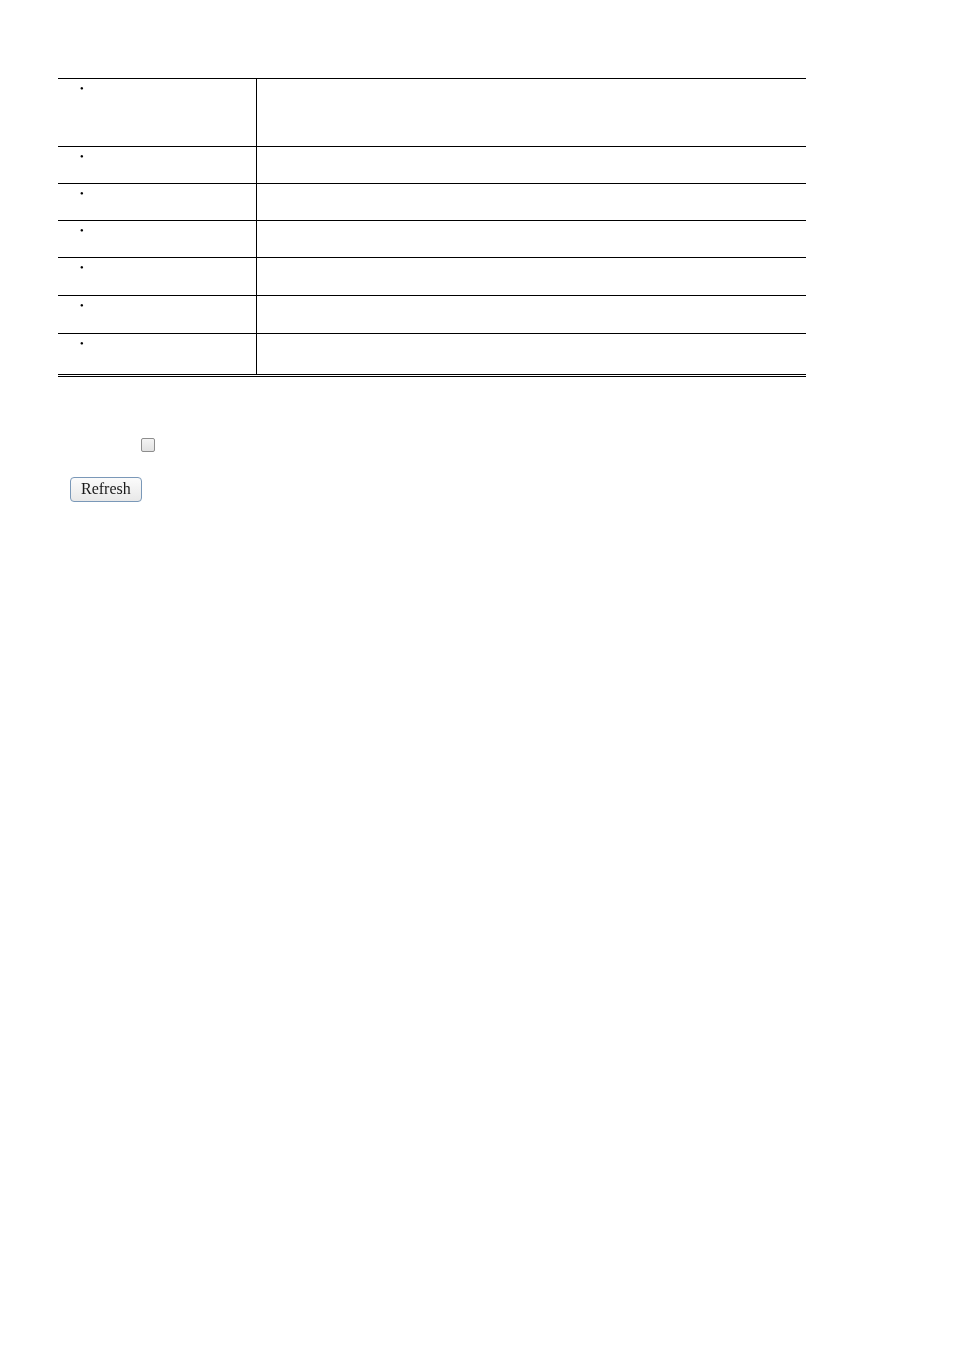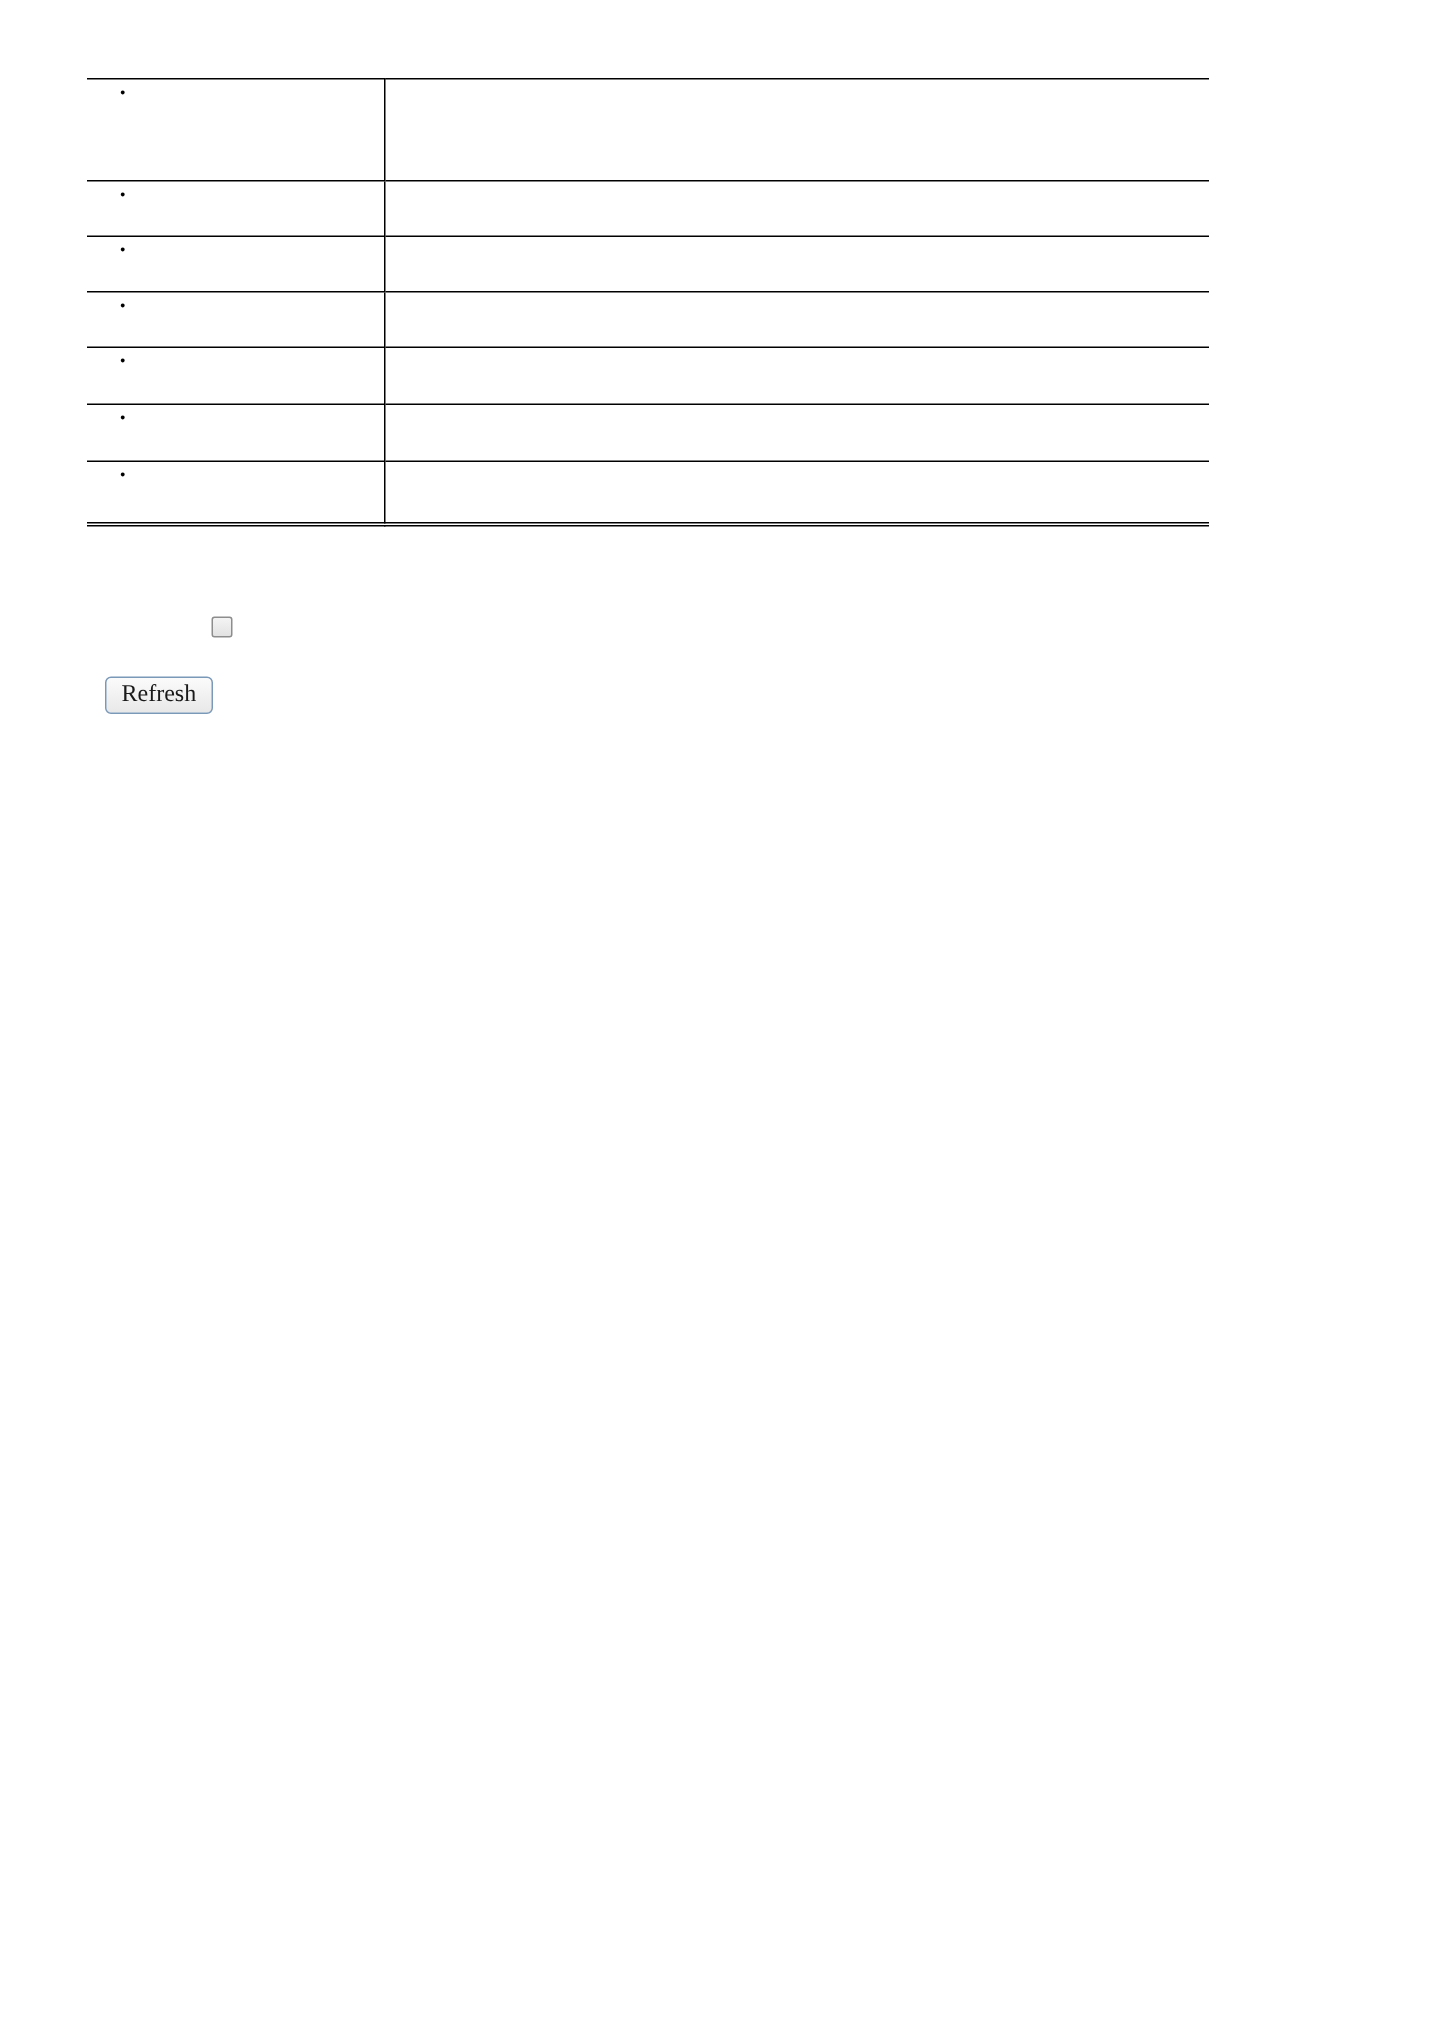--- a/index.html
+++ b/index.html
@@ -5,21 +5,21 @@
   html, body {
     margin: 0;
     padding: 0;
     background: #ffffff;
     font-family: "Times New Roman", Times, serif;
     color: #000;
   }
   .page {
     width: 880px;
     box-sizing: border-box;
-    padding: 52px 74px 0 58px;
+    padding: 78px 74px 0 58px;
   }
   table.rows {
     width: 100%;
     border-collapse: collapse;
     border-bottom: 3px double #000;
   }
   table.rows td {
     border-top: 1px solid #000;
     vertical-align: top;
     padding: 0;

